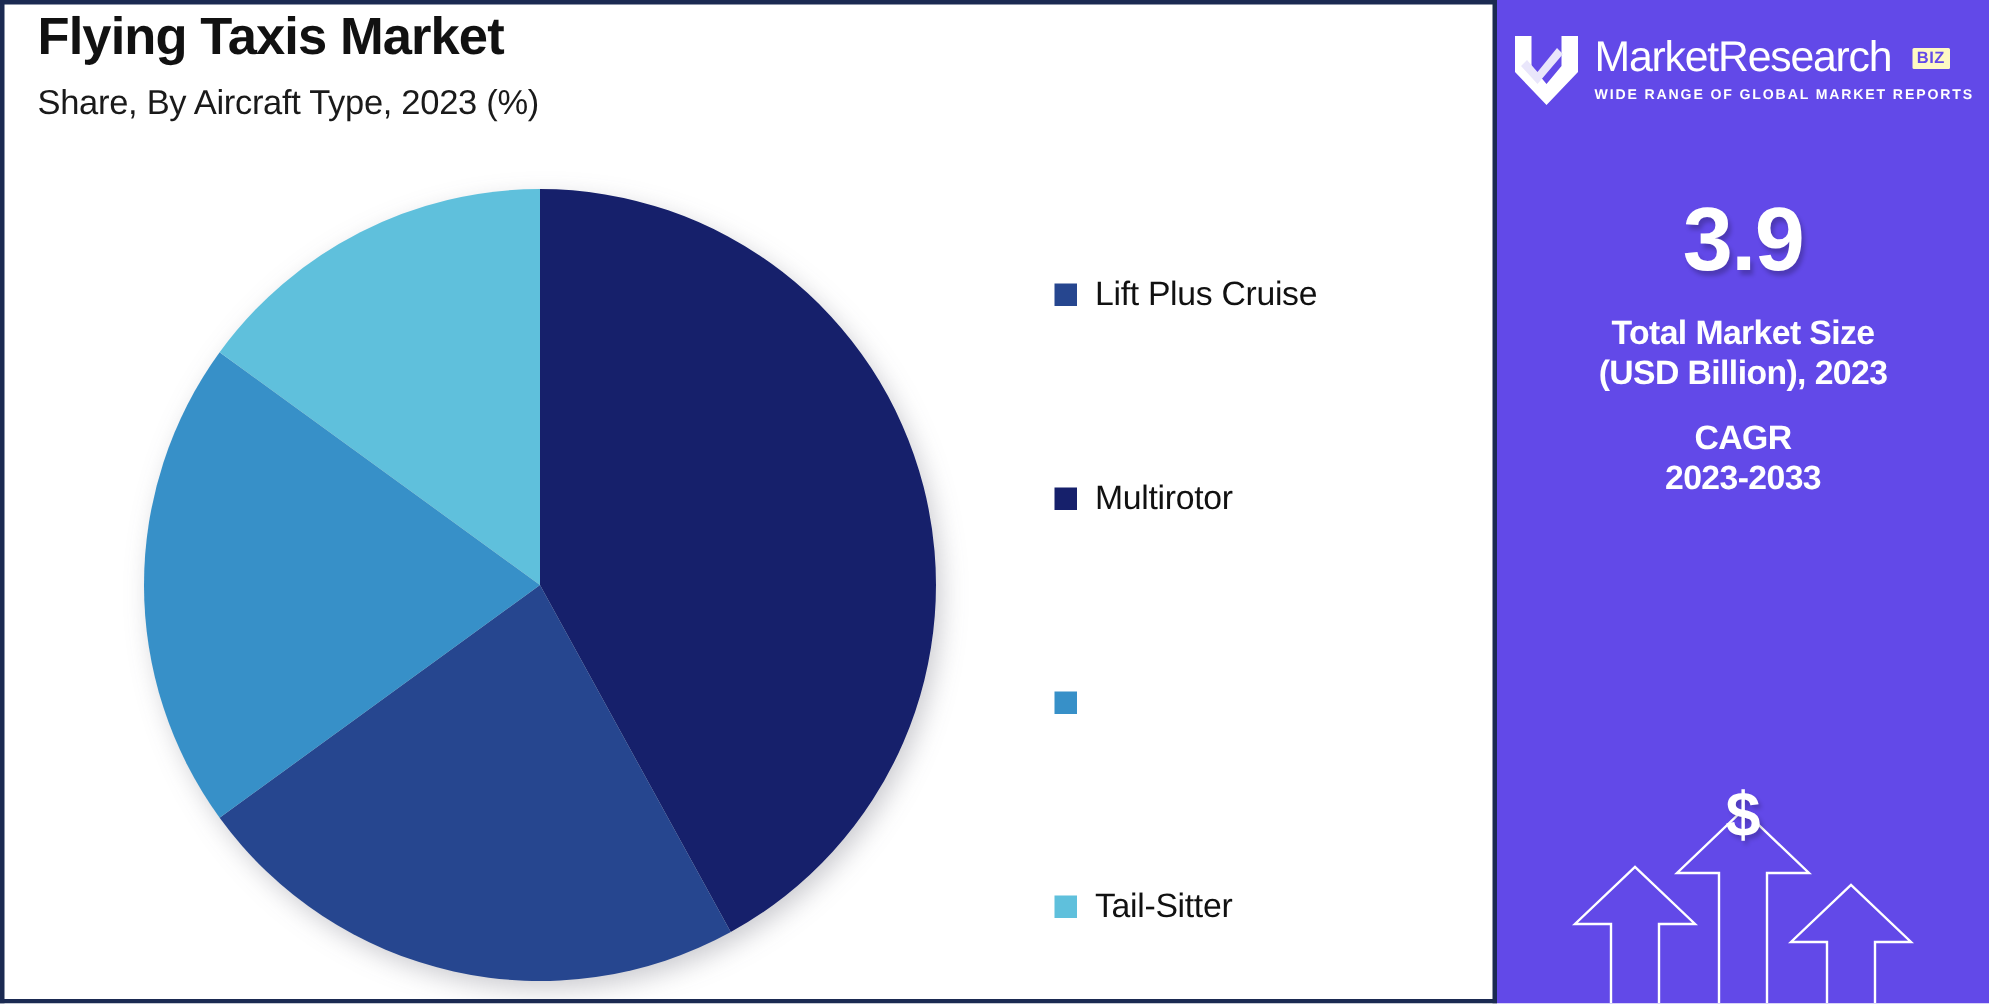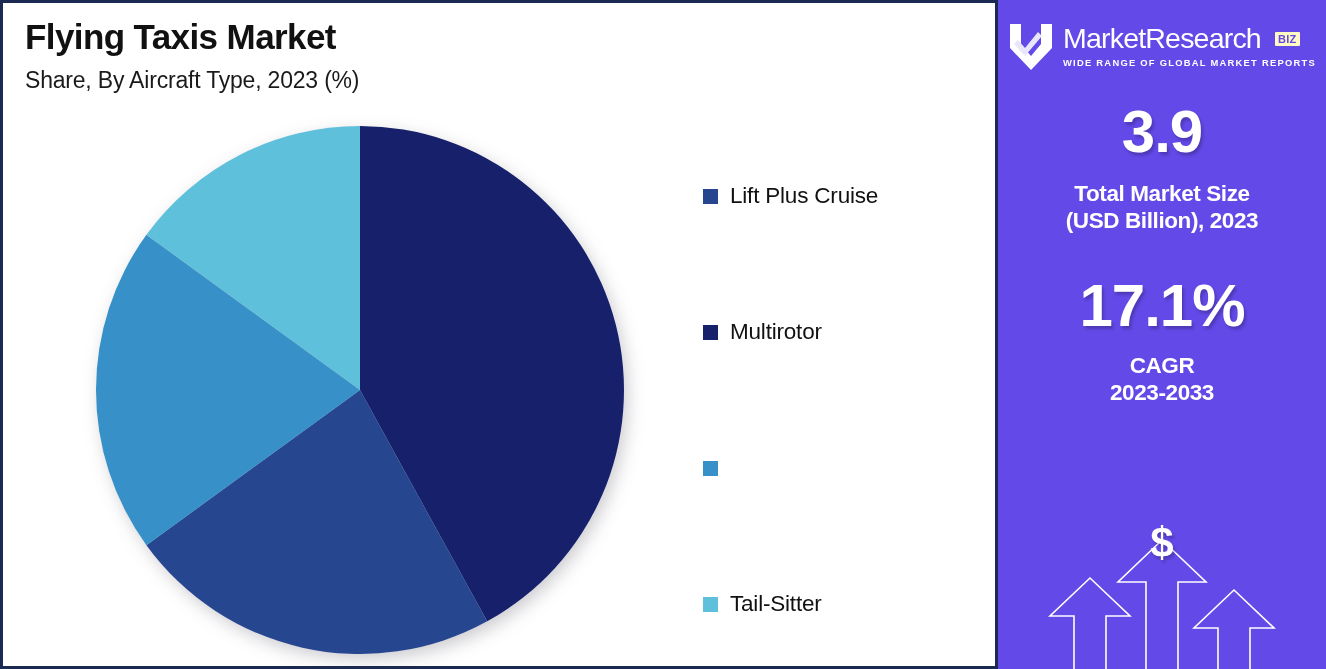--- a/index.html
+++ b/index.html
@@ -23,21 +23,21 @@
     background: #ffffff;
     border: 3px solid #1b2a52;
     border-right: none;
   }
   .chart-panel::after{
     content:"";
     position:absolute; top:-3px; right:0; width:3px; bottom:-3px;
     background:#1b2a52;
   }
 
-  .titles { position: absolute; left: 22px; top: 14px; }
+  .titles { position: absolute; left: 22px; top: 2px; }
   .chart-title {
     font-size: 35px;
     font-weight: 700;
     color: #111111;
     letter-spacing: -0.6px;
     line-height: 1.15;
     white-space: nowrap;
   }
   .chart-subtitle {
     margin-top: 10px;
@@ -138,21 +138,21 @@
     letter-spacing: -1px;
     line-height: 1;
     text-shadow: 2px 3px 3px rgba(0,0,0,0.22);
   }
   .stat-caption {
     font-size: 22.5px;
     font-weight: 700;
     line-height: 1.2;
     letter-spacing: -0.4px;
   }
-  .stat1 { margin-top: 32px; }
+  .stat1 { margin-top: 60px; }
   .stat1-cap { margin-top: 18px; }
   .stat2 { margin-top: 42px; }
   .stat2-cap { margin-top: 16px; }
 
   .arrows-wrap {
     position: absolute;
     left: 0; right: 0; bottom: 0;
     height: 165px;
   }
   .dollar-sign {
@@ -225,21 +225,20 @@
         <div class="logo-tagline">WIDE RANGE OF GLOBAL MARKET REPORTS</div>
       </div>
     </div>
 
     <div class="stat-big stat1">3.9</div>
     <div class="stat-caption stat1-cap">
       <div>Total Market Size</div>
       <div>(USD Billion), 2023</div>
     </div>
 
-    <div class="stat-big stat2">17.1%</div>
     <div class="stat-caption stat2-cap">
       <div>CAGR</div>
       <div>2023-2033</div>
     </div>
 
     <div class="arrows-wrap">
       <div class="dollar-sign">$</div>
       <svg width="328" height="165" viewBox="0 0 328 165">
         <g fill="none" stroke="#ffffff" stroke-width="1.6">
           <path d="M76 165 V112 H52 L92 74 L132 112 H108 V165"></path>

